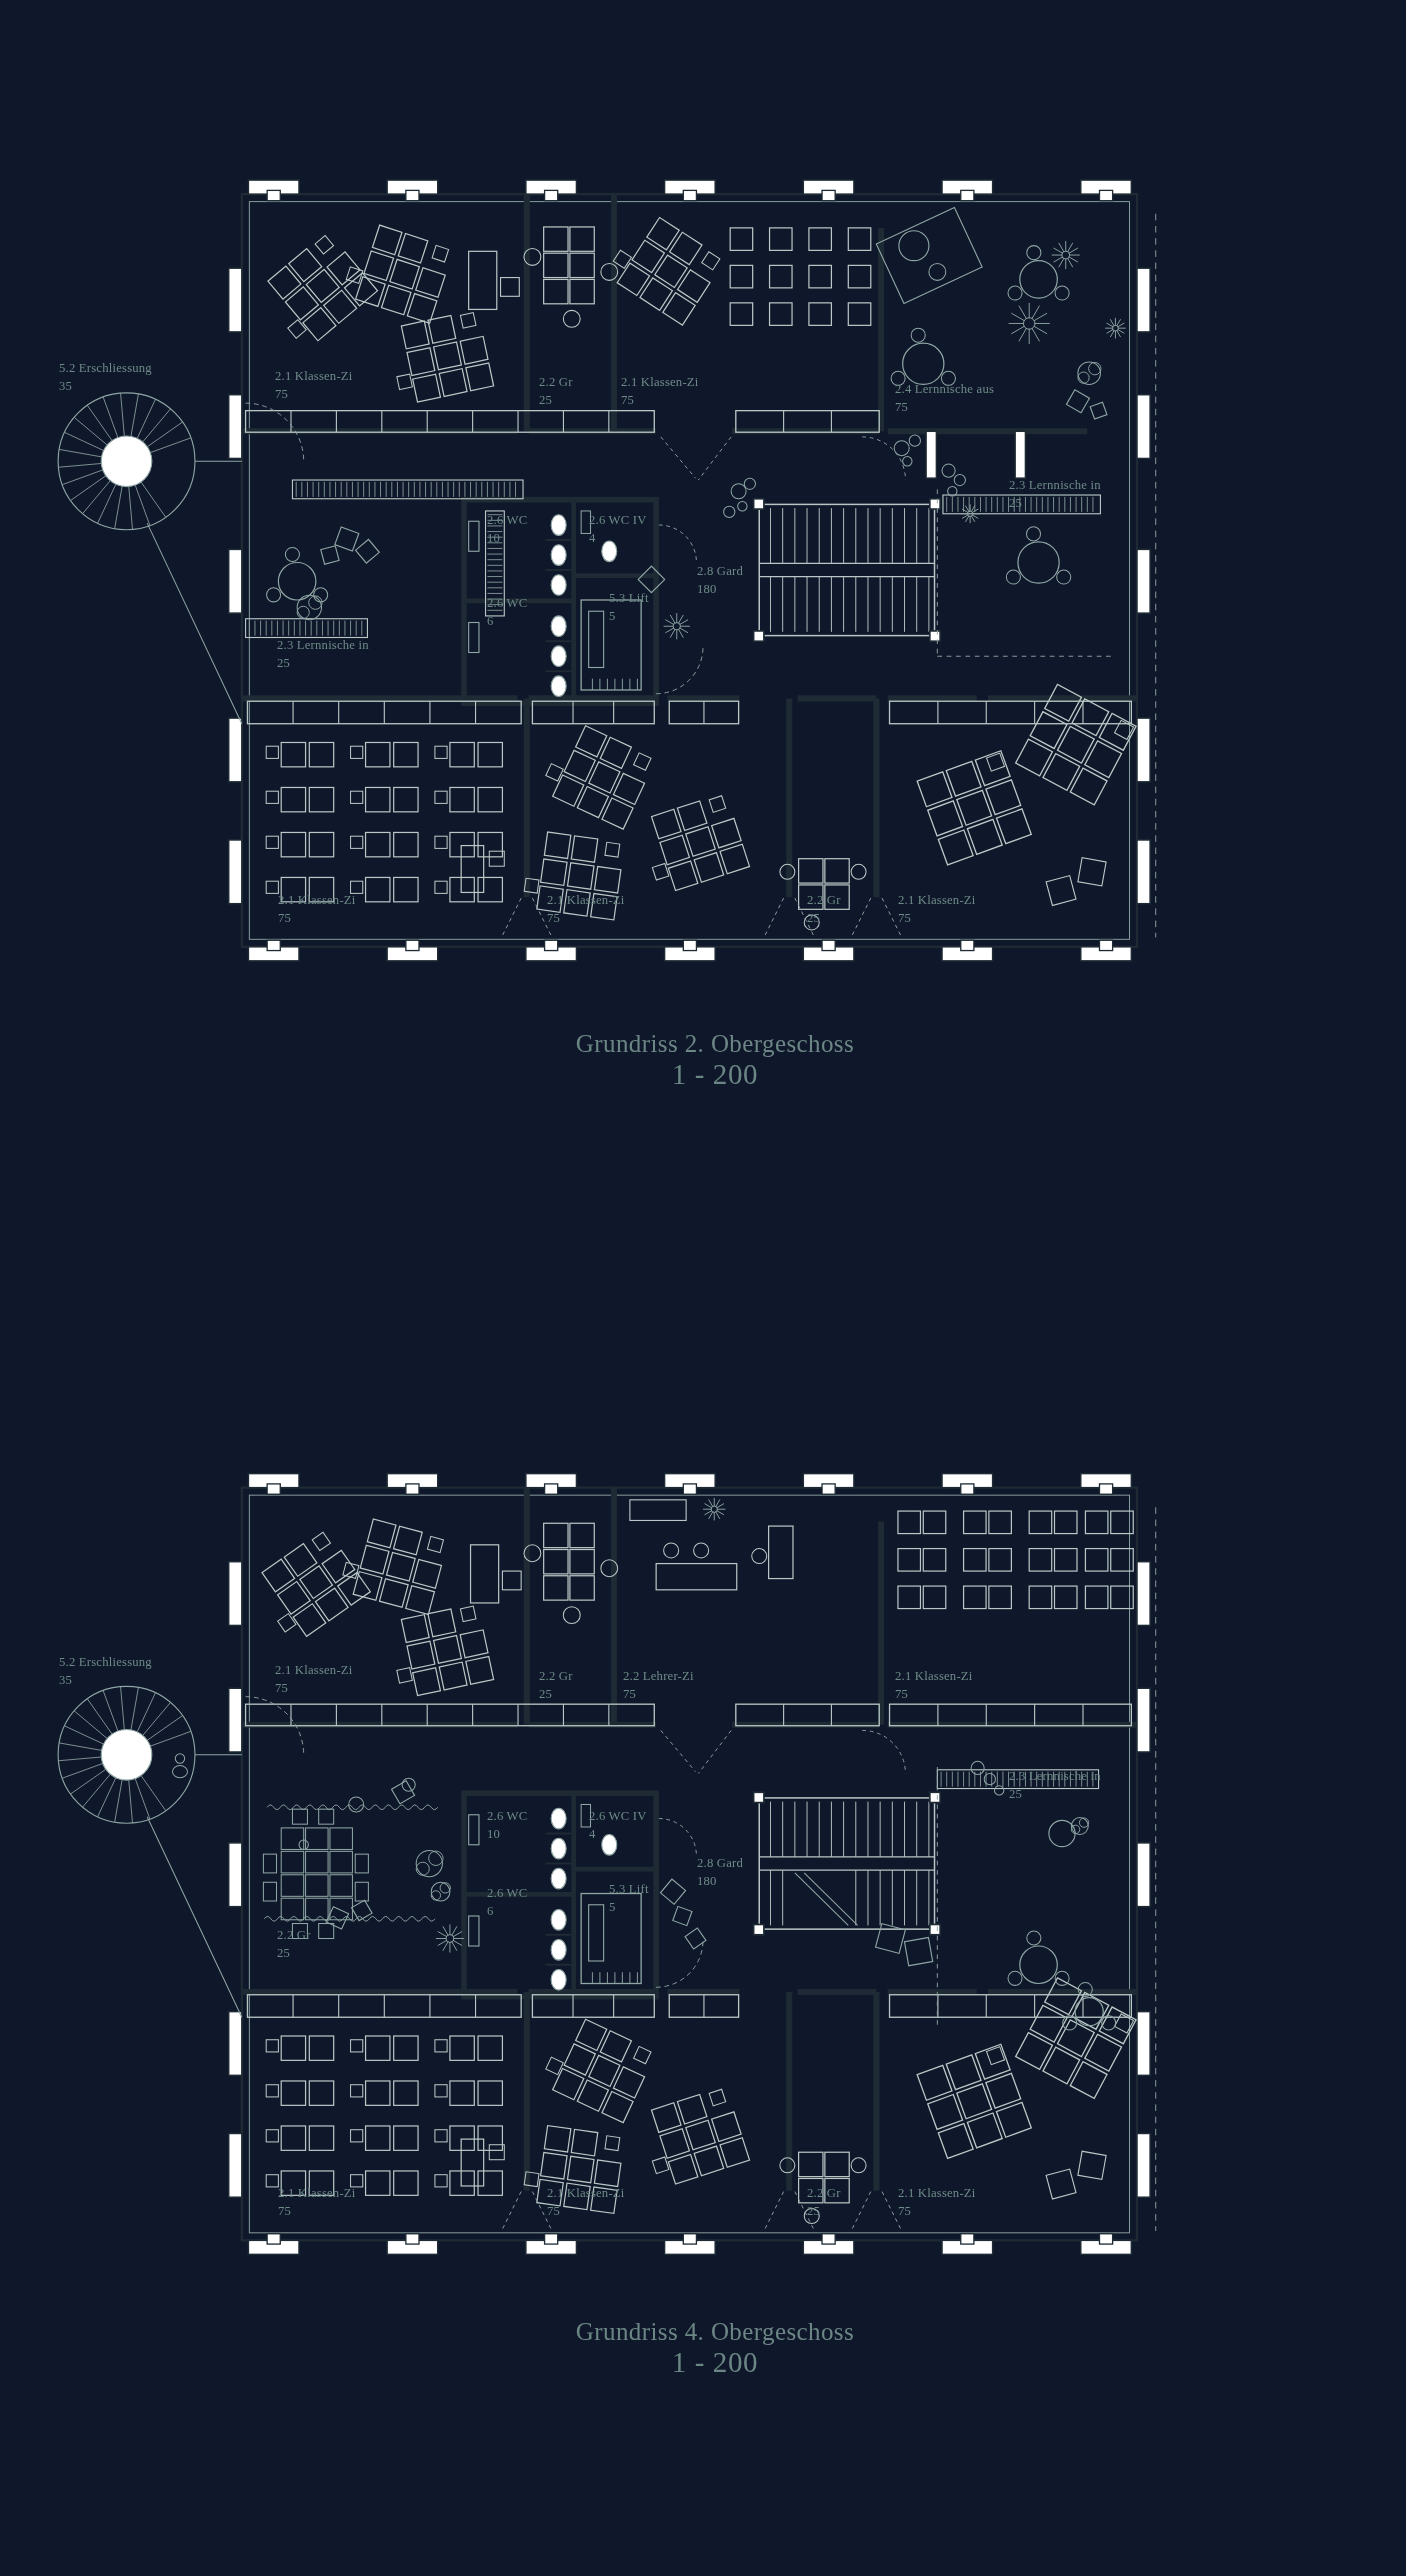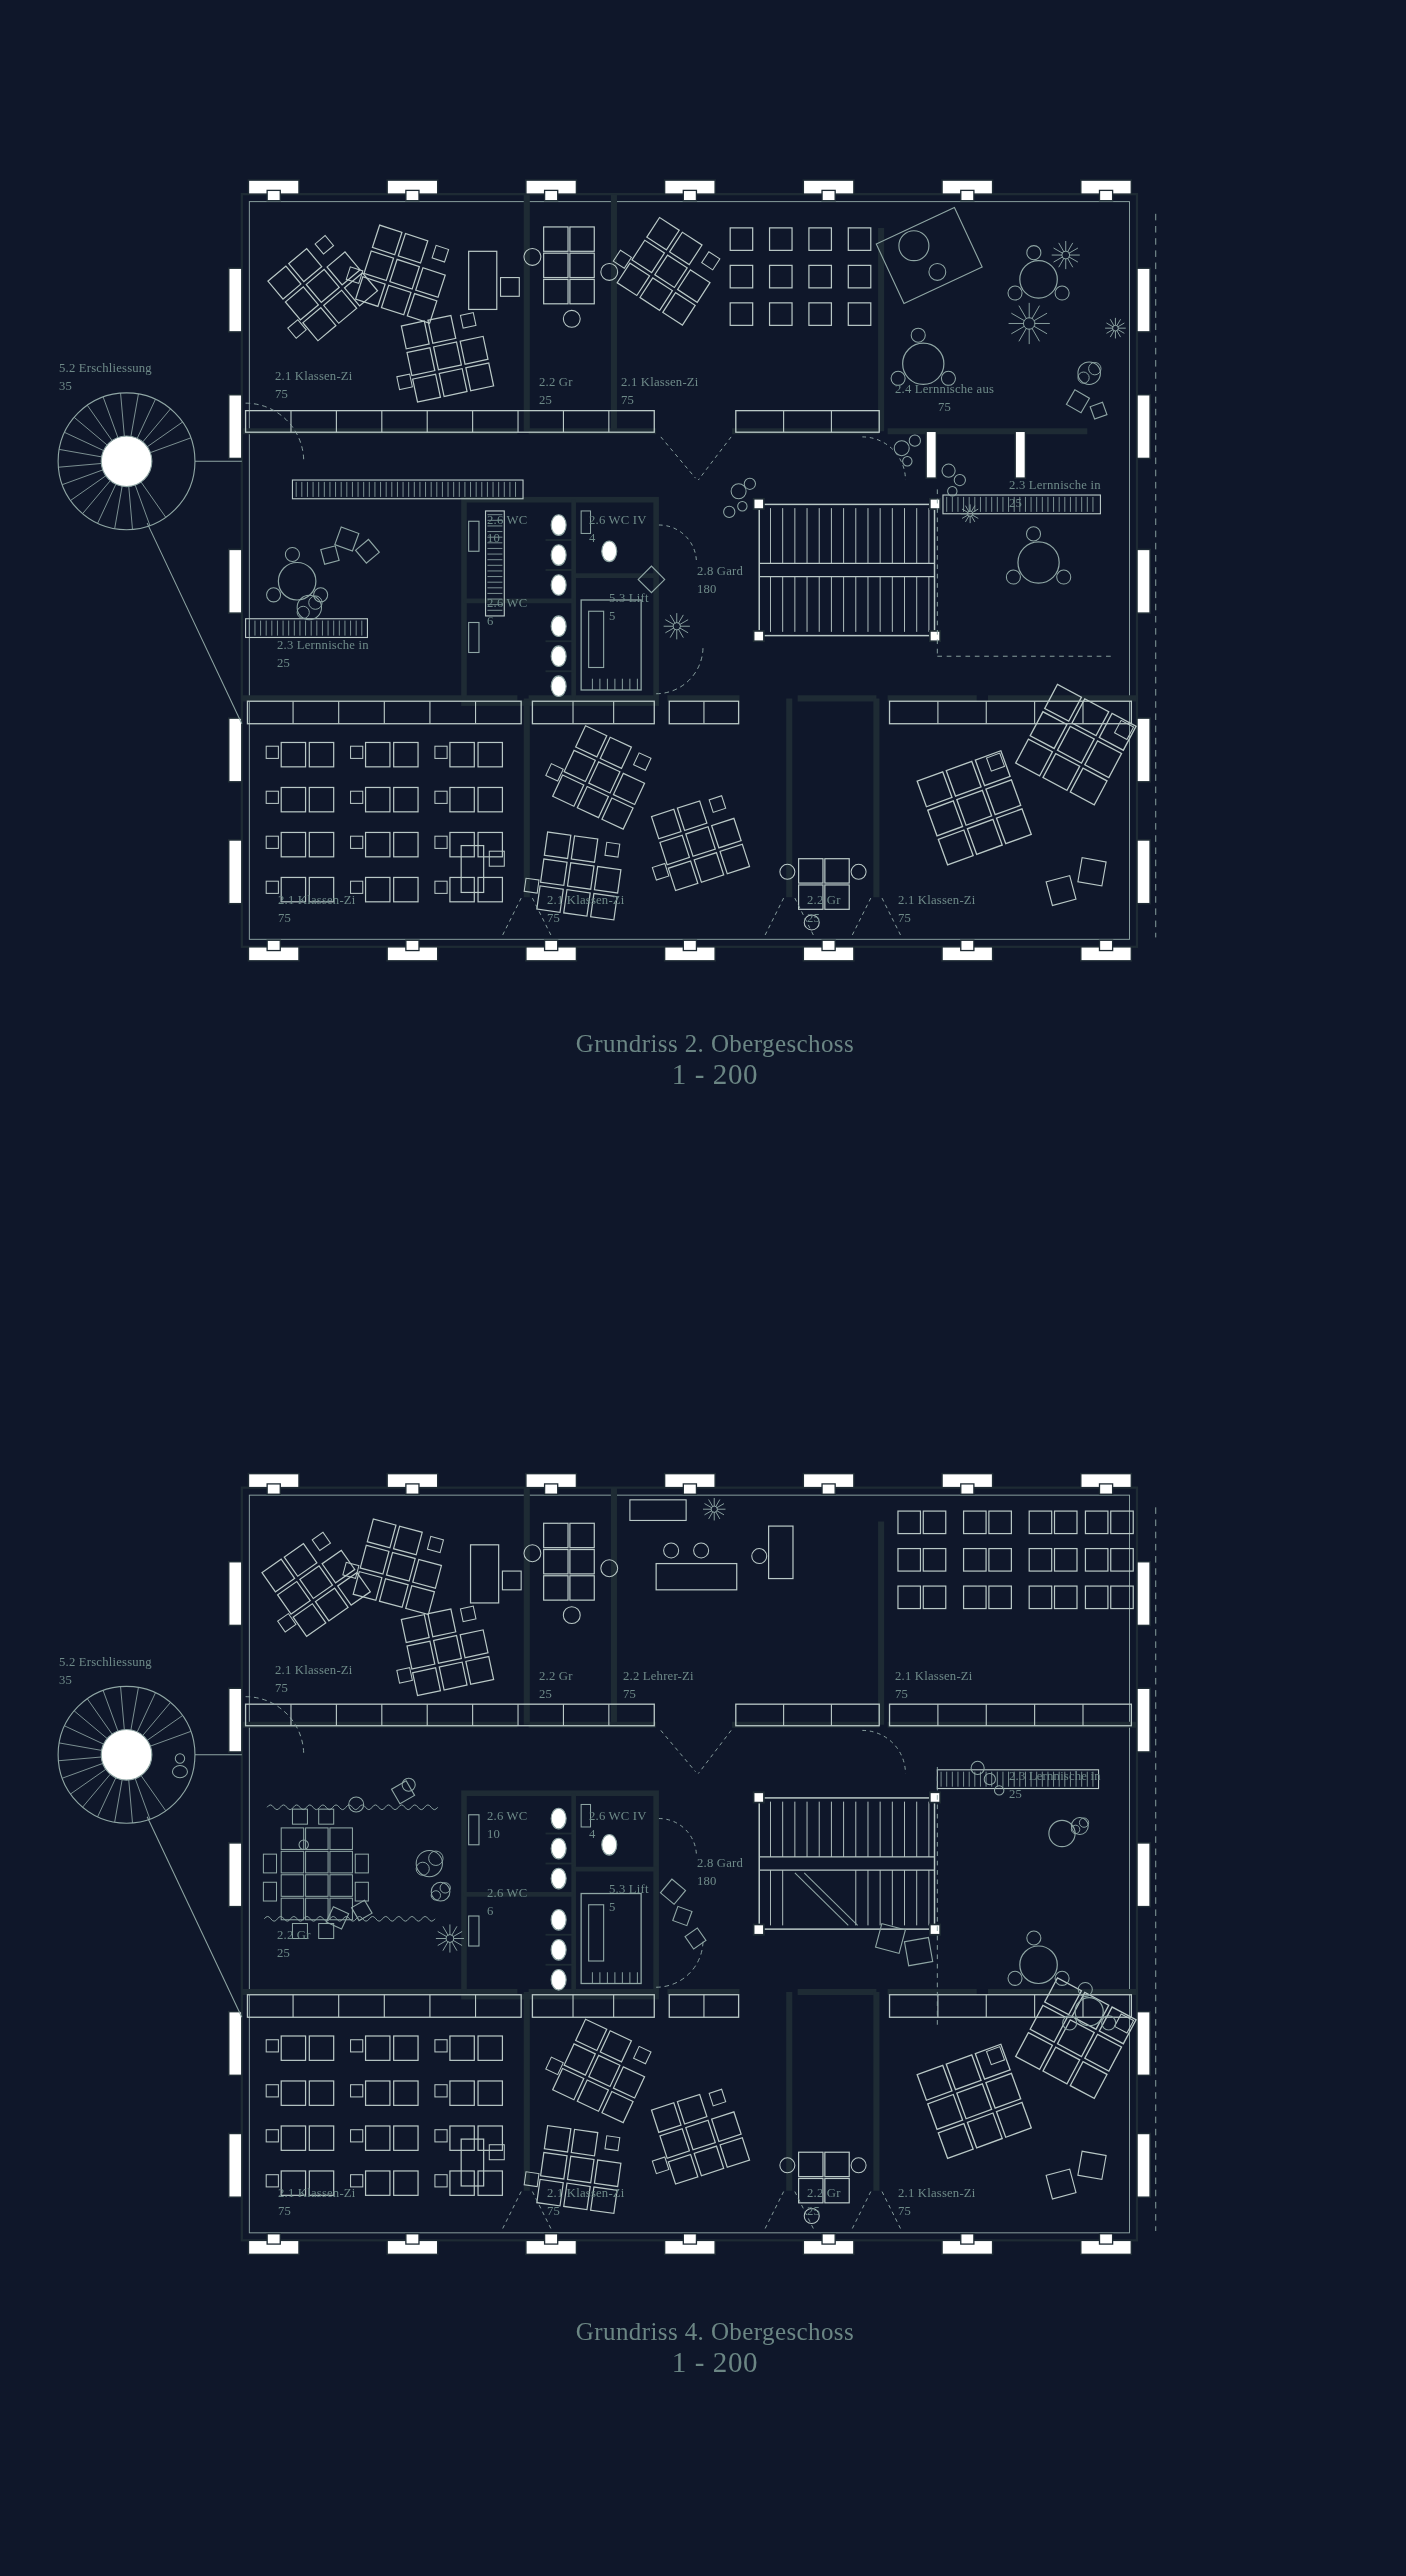--- a/index.html
+++ b/index.html
@@ -1094,21 +1094,21 @@
         <div>75</div>
       </div>
       <div class="room-label" style="left: 539px; top: 373px;">
         <div>2.2 Gr</div>
         <div>25</div>
       </div>
       <div class="room-label" style="left: 621px; top: 373px;">
         <div>2.1 Klassen-Zi</div>
         <div>75</div>
       </div>
-      <div class="room-label" style="left: 895px; top: 380px; text-align: center;">
+      <div class="room-label" style="left: 895px; top: 380px;">
         <div>2.4 Lernnische aus</div>
         <div>75</div>
       </div>
       <div class="room-label" style="left: 1009px; top: 476px;">
         <div>2.3 Lernnische in</div>
         <div>25</div>
       </div>
       <div class="room-label" style="left: 487px; top: 511px;">
         <div>2.6 WC</div>
         <div>10</div>

